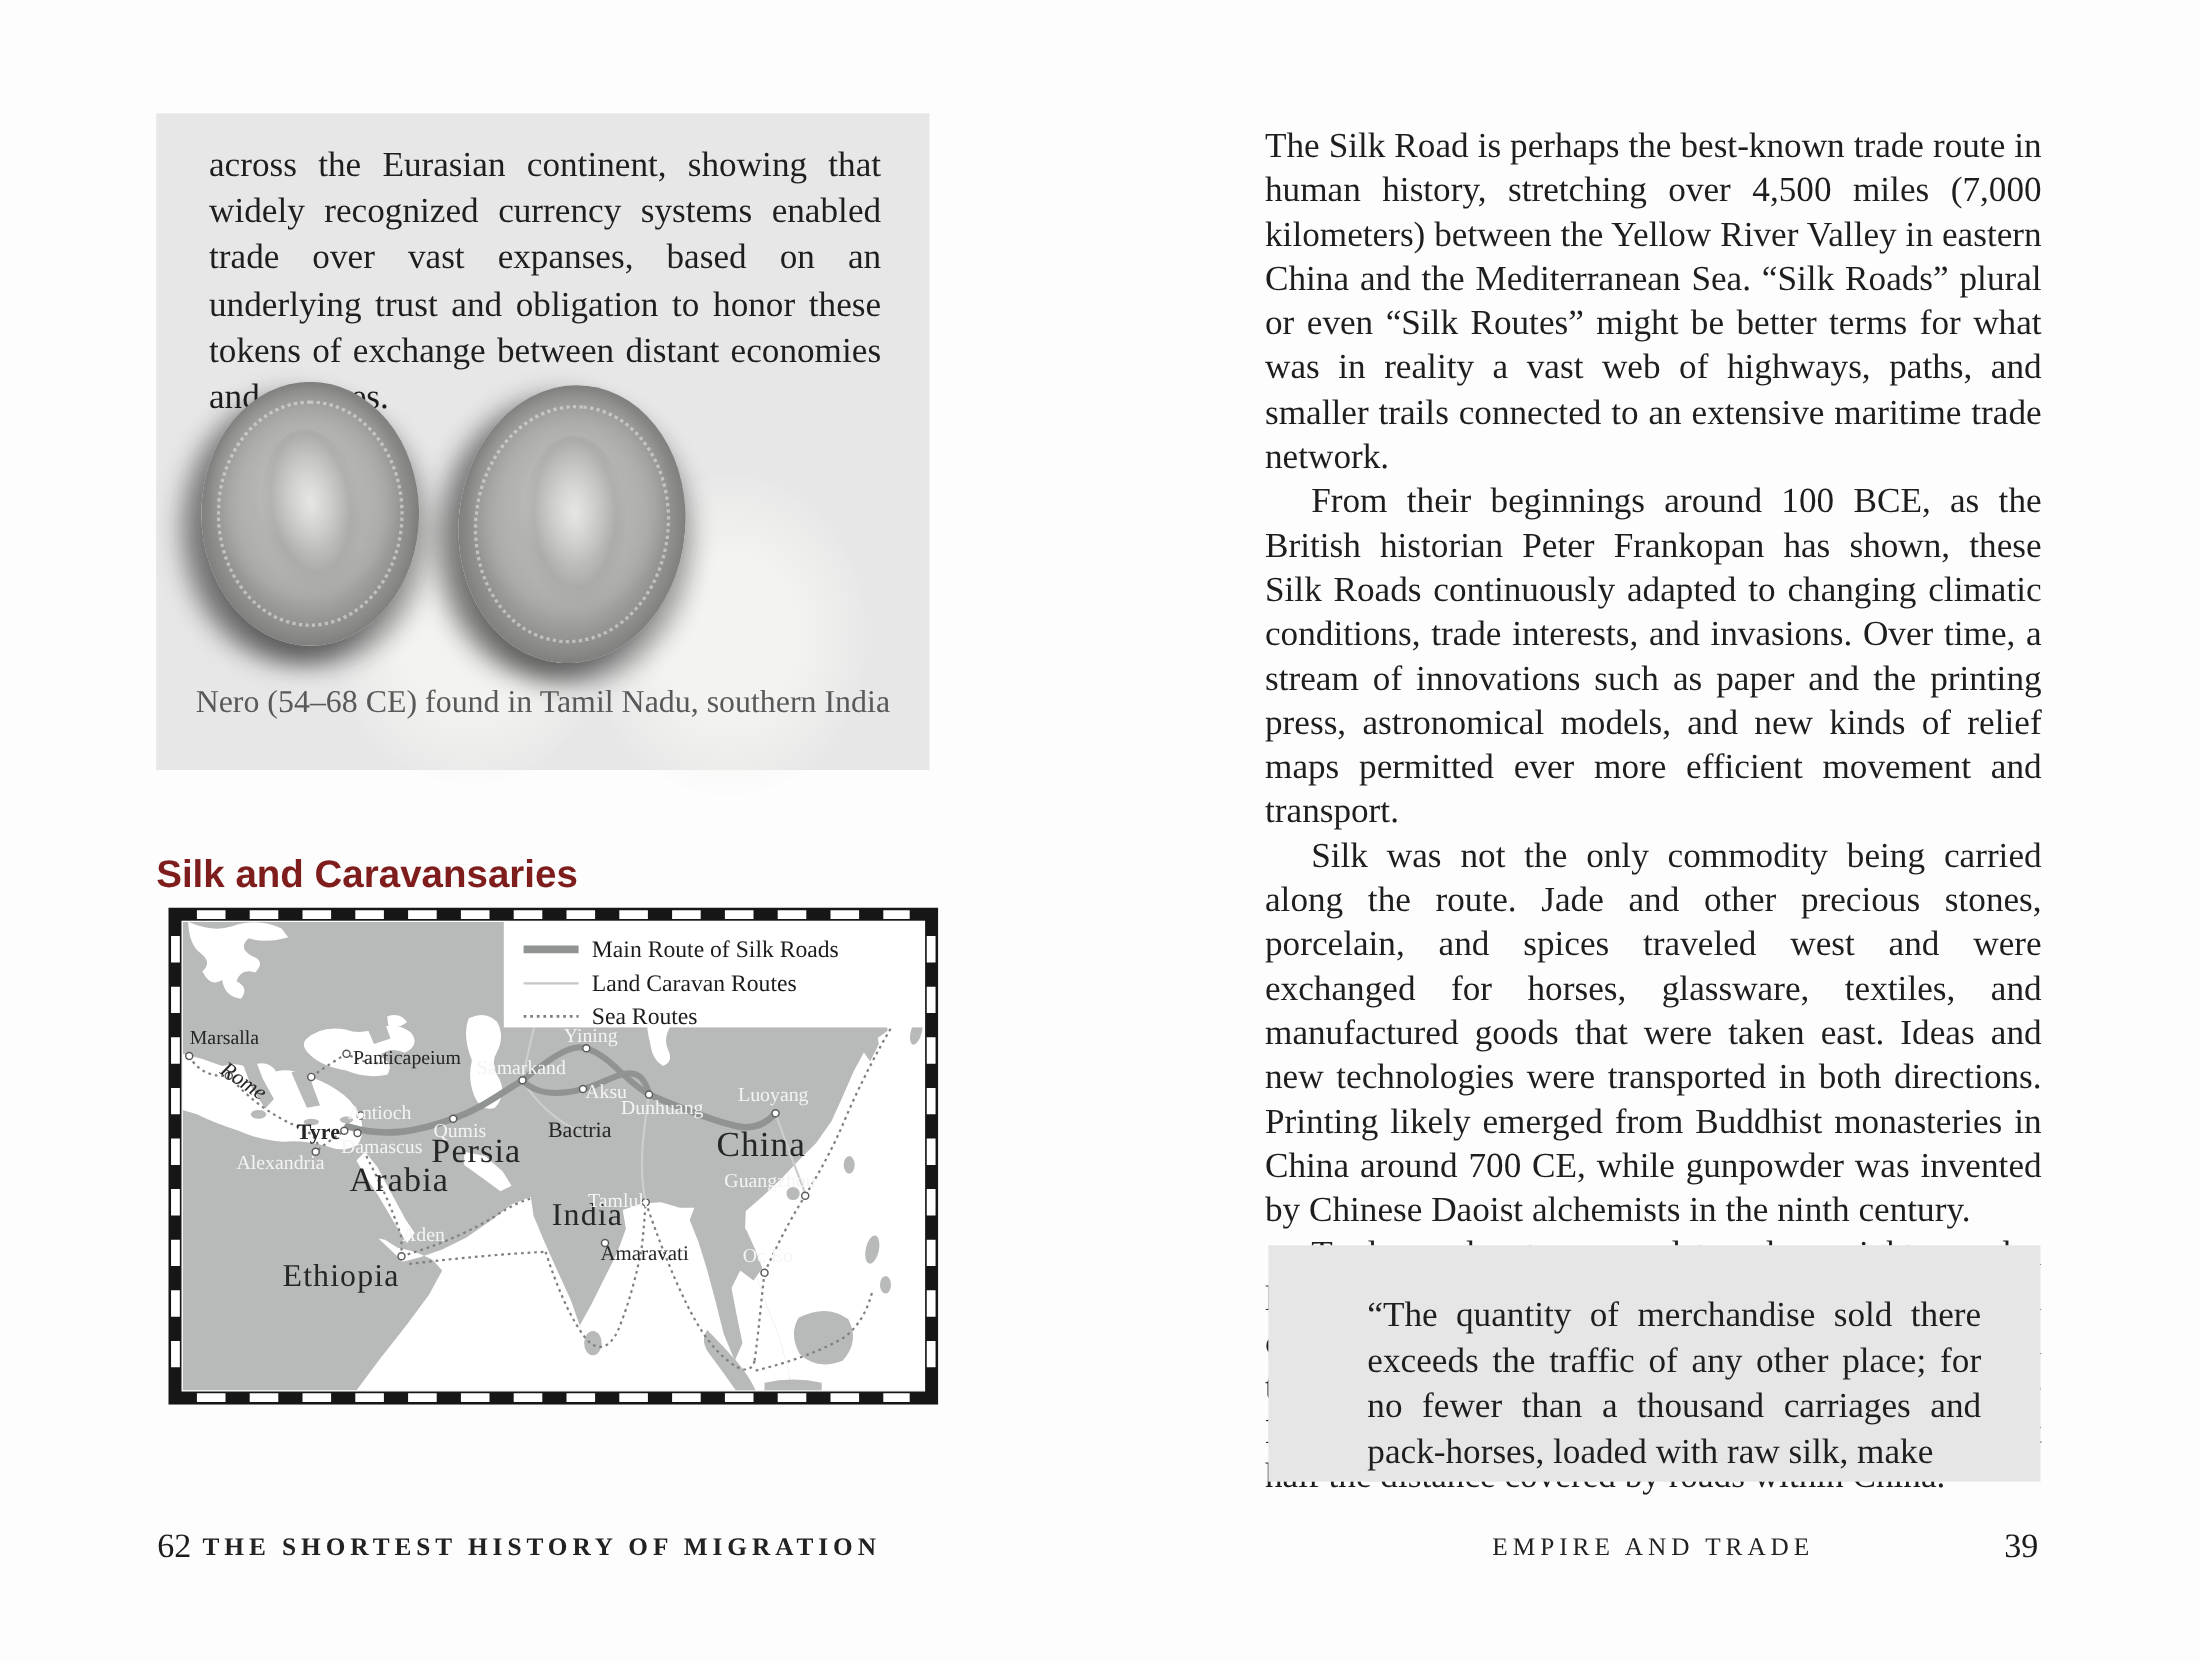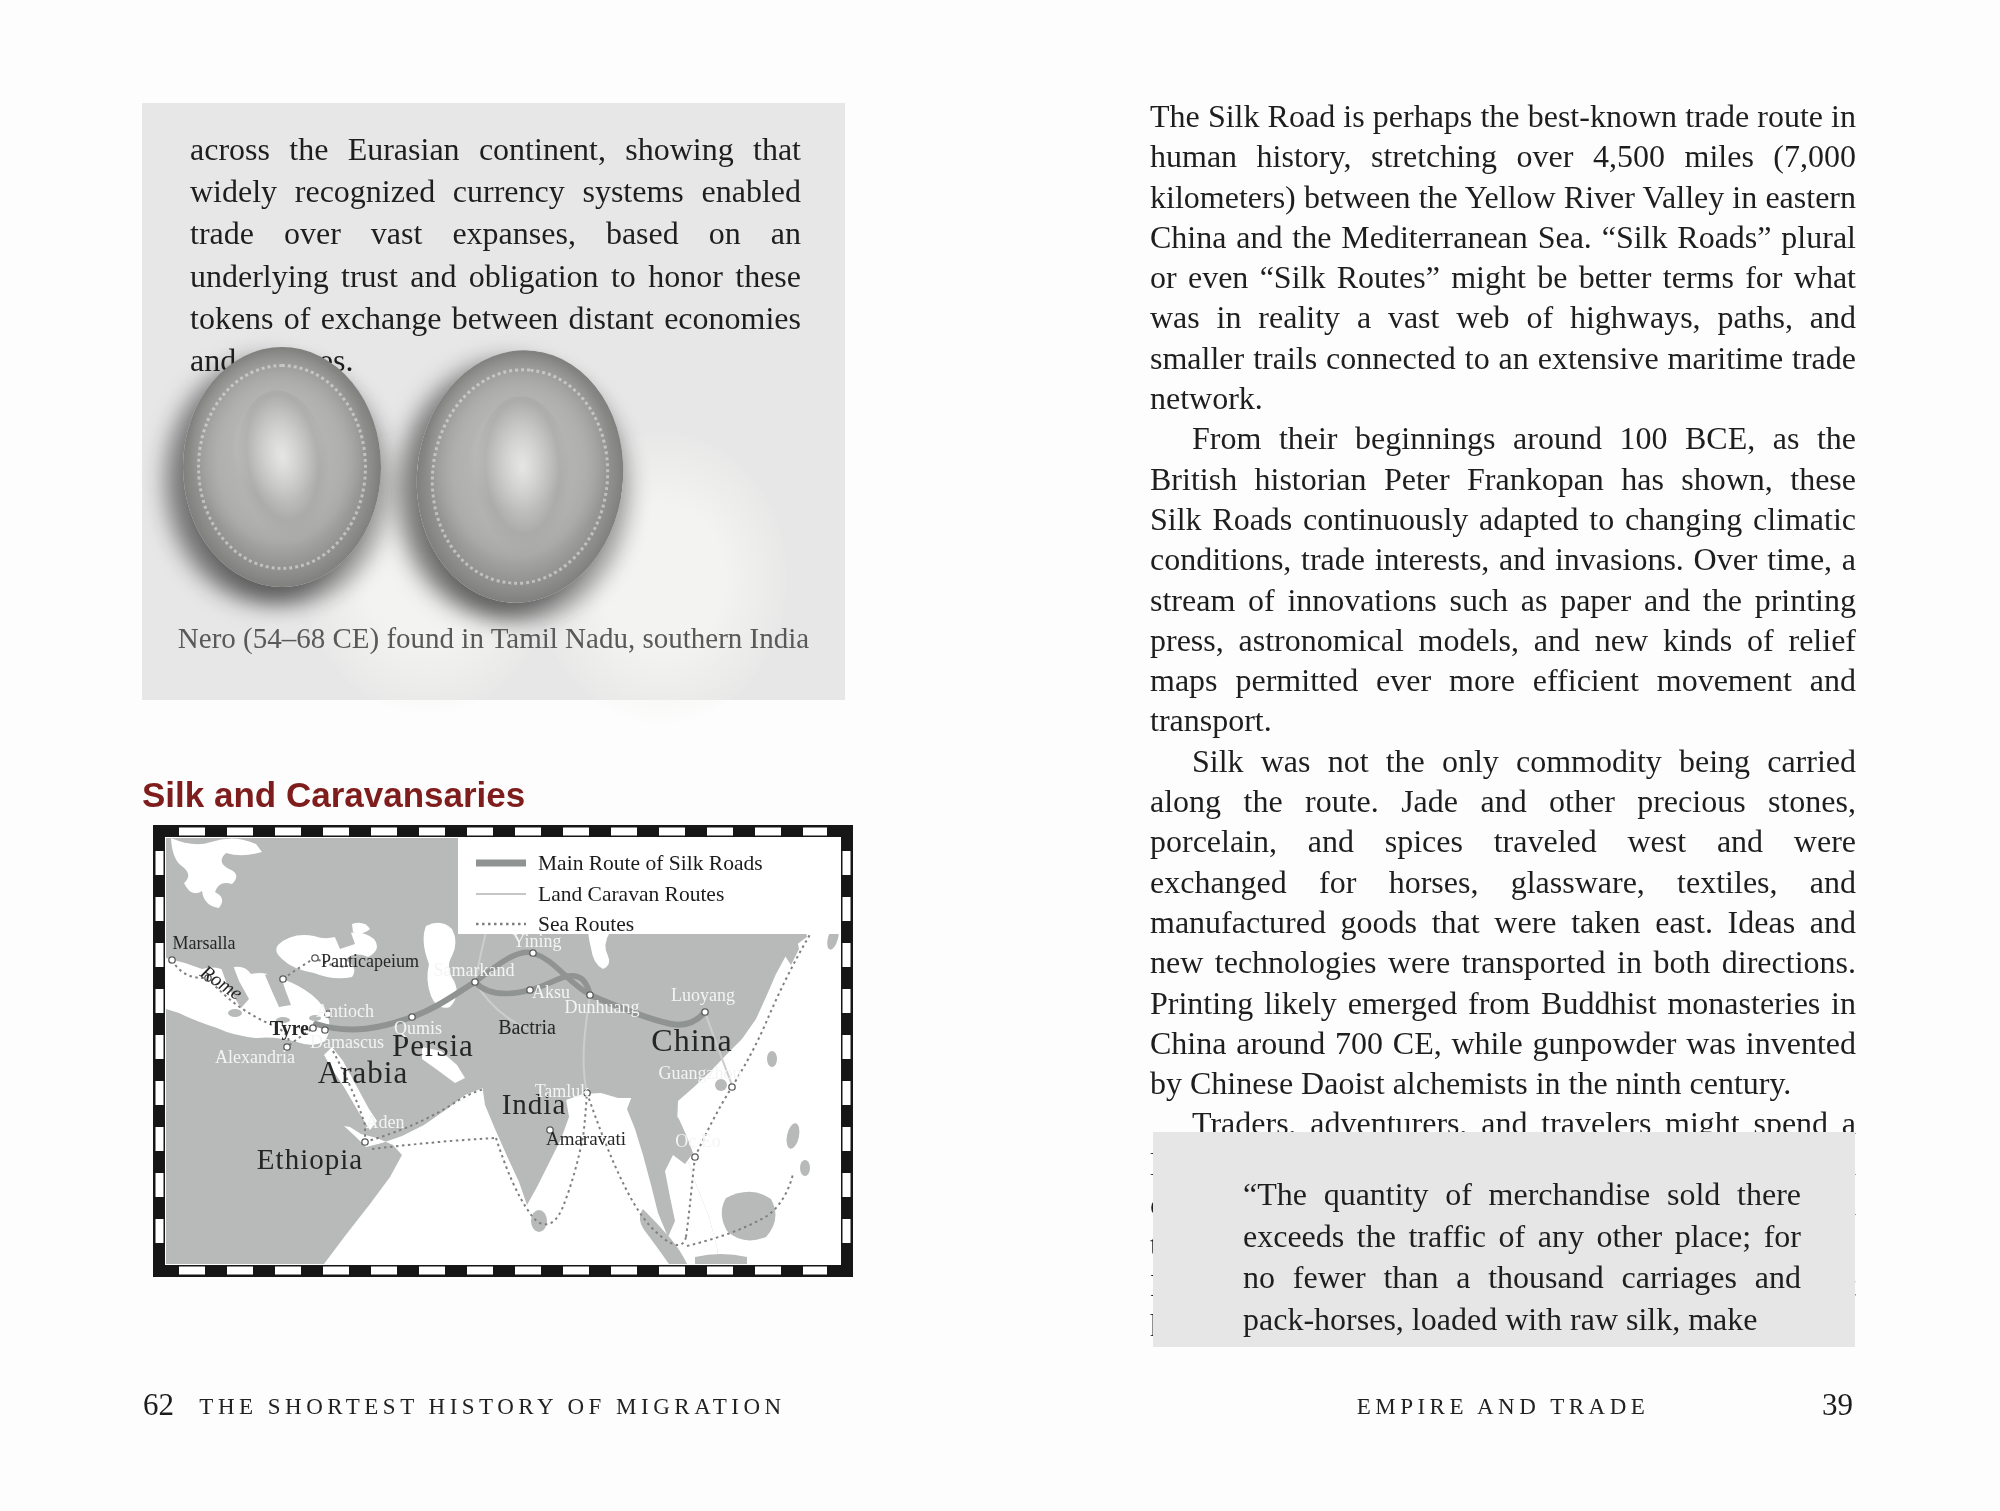--- a/index.html
+++ b/index.html
@@ -44,21 +44,21 @@
   .section-heading {
     position:absolute; left:142px; top:775px;
     font-family:"Liberation Sans", sans-serif; font-weight:bold;
     font-size:35px; color:#7f1d1d; letter-spacing:0px;
   }
   .map-wrap { position:absolute; left:133px; top:825px; width:700px; height:452px;padding-left:20px; }
   .map-serif { font-family:"Liberation Serif", serif; }
 
   
   .right-col {
-    position:absolute; left:1150px; top:96px; width:706px;
+    position:absolute; left:1150px; top:112px; width:706px;
   }
   .right-col p {
     margin:0; font-size:32px; line-height:40.3px; text-align:justify;
   }
   .right-col p.indent { text-indent:42px; }
   .quote-box {
     position:absolute; left:1153px; top:1132px; width:702px; height:215px;
     background:#e6e6e6;
   }
   .quote-box p {
@@ -238,21 +238,21 @@
             <text x="534" y="241" font-size="18">Guangzhou</text>
             <text x="396" y="259" font-size="18">Tamluk</text>
             <text x="219" y="290" font-size="18">Aden</text>
             <text x="532" y="309" font-size="18">Oc Eo</text>
           </g>
         </g>
       </svg>
     </div>
 
     <div class="pageno" style="left:143px; top:1387px;">62</div>
-    <div class="running" style="left:140px; top:1394px; width:705px;">THE SHORTEST HISTORY OF MIGRATION</div>
+    <div class="running" style="left:140px; top:1394px; width:705px;font-weight:bold;">THE SHORTEST HISTORY OF MIGRATION</div>
   </div>
 
   <div>
     <div class="right-col">
       <p>The Silk Road is perhaps the best-known trade route in human history, stretching over 4,500 miles (7,000 kilometers) between the Yellow River Valley in eastern China and the Mediterranean Sea. “Silk Roads” plural or even “Silk Routes” might be better terms for what was in reality a vast web of highways, paths, and smaller trails connected to an extensive maritime trade network.</p>
       <p class="indent">From their beginnings around 100 BCE, as the British historian Peter Frankopan has shown, these Silk Roads continuously adapted to changing climatic conditions, trade interests, and invasions. Over time, a stream of innovations such as paper and the printing press, astronomical models, and new kinds of relief maps permitted ever more efficient movement and transport.</p>
       <p class="indent">Silk was not the only commodity being carried along the route. Jade and other precious stones, porcelain, and spices traveled west and were exchanged for horses, glassware, textiles, and manufactured goods that were taken east. Ideas and new technologies were transported in both directions. Printing likely emerged from Buddhist monasteries in China around 700 CE, while gunpowder was invented by Chinese Daoist alchemists in the ninth century.</p>
       <p class="indent">Traders, adventurers, and travelers might spend a lifetime plying the route. As late as the thirteenth century, as Marco Polo recorded in his detailed travelogues, the journey from the Mediterranean to the East China Sea would take about a year, with about half the distance covered by roads within China.</p>
     </div>
 

